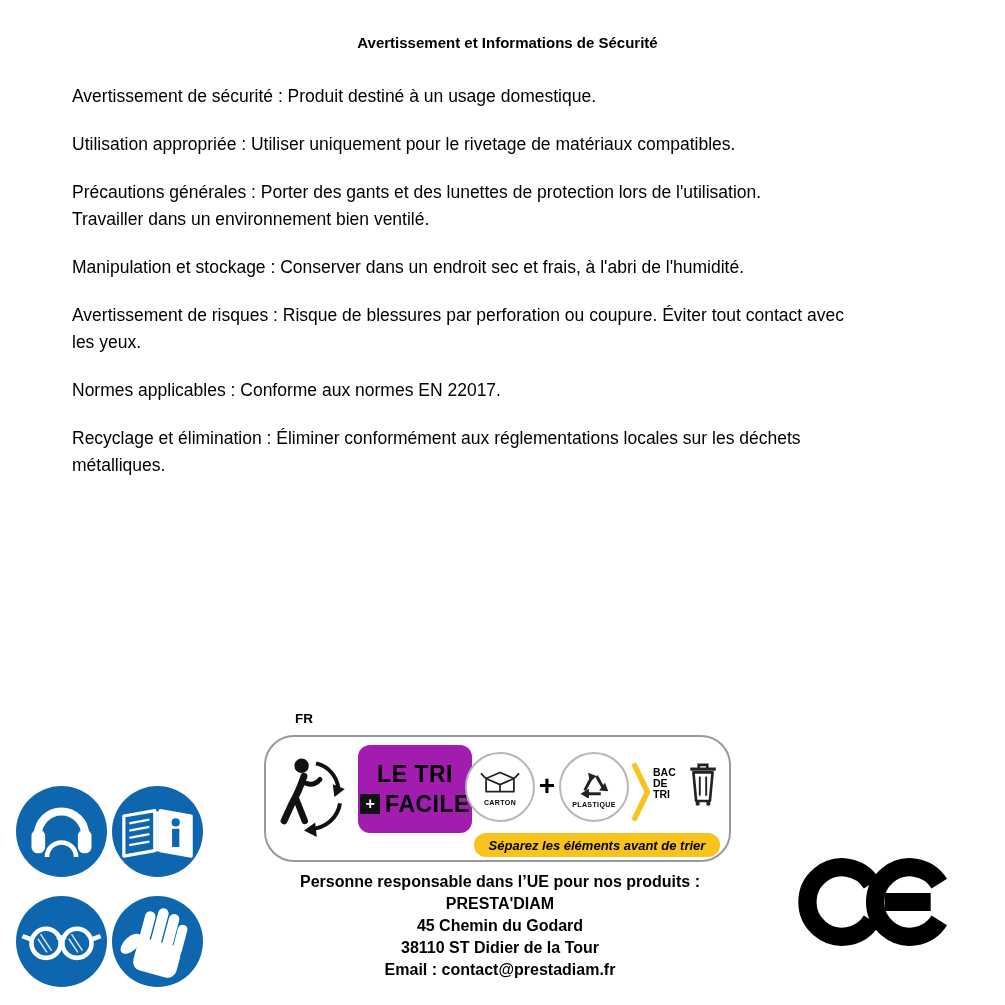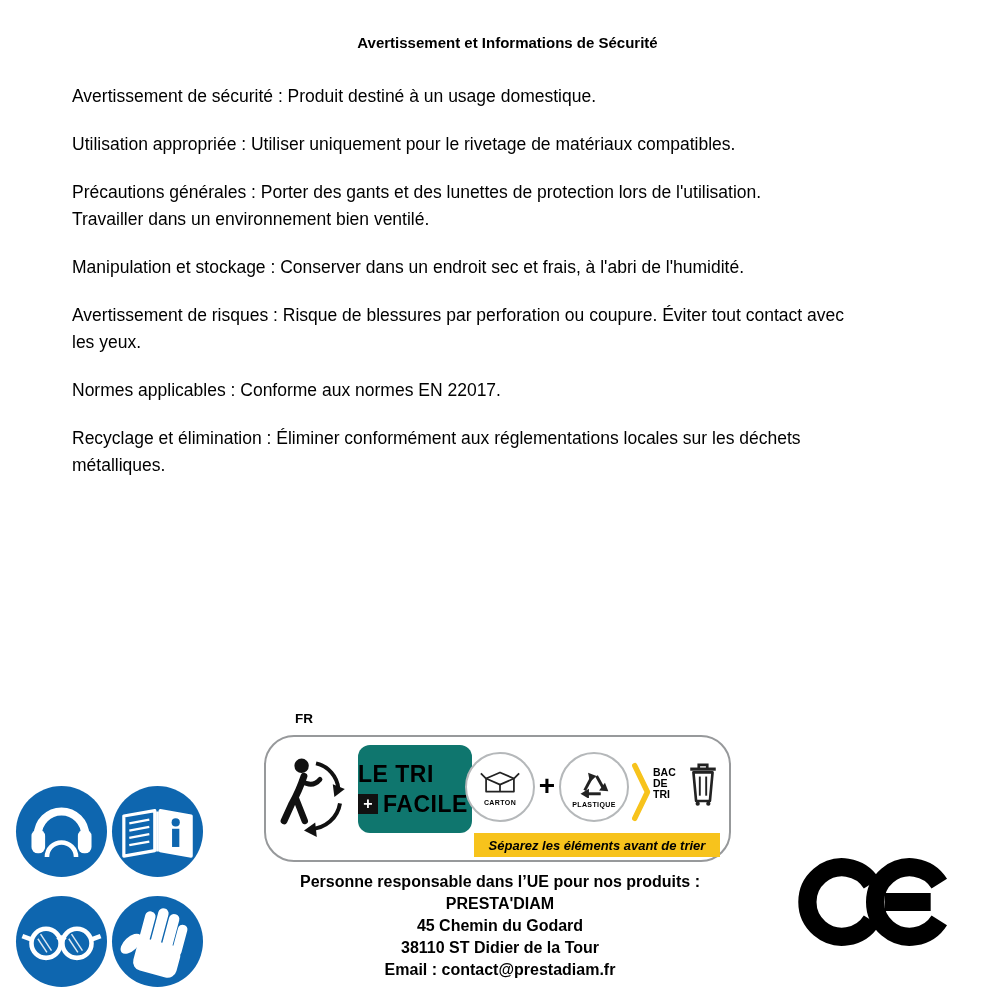--- a/index.html
+++ b/index.html
@@ -43,22 +43,22 @@
     font-size: 13.5px; font-weight: 700; margin-left: 26px;
   }
   .sort-badge {
     position: absolute; left: 264px; top: 735px;
     width: 467px; height: 127px;
     border: 2px solid #97999b; border-radius: 30px; background: #fff;
   }
   .triman { position: absolute; left: 14px; top: 12px; width: 76px; height: 100px; }
   .tri-logo {
     position: absolute; left: 92px; top: 8px; width: 114px; height: 88px;
-    background: #0f766e; border-radius: 12px;
-    display: flex; flex-direction: column; justify-content: center; gap: 3px;
+    background: #a21caf; border-radius: 12px;
+    display: flex; flex-direction: column; align-items: center; justify-content: center; gap: 3px;
   }
   .tri-l1 { font-size: 23px; font-weight: 800; letter-spacing: 0.5px; }
   .tri-l2 { display: flex; align-items: center; gap: 5px; }
   .plus-sq {
     width: 20px; height: 20px; background: #111; color: #fff;
     display: flex; align-items: center; justify-content: center;
     font-size: 16px; font-weight: 700; line-height: 1;
   }
   .tri-l2 .facile { font-size: 23px; font-weight: 800; letter-spacing: 0.5px; }
   .mat-circle {
@@ -75,21 +75,21 @@
     font-size: 28px; font-weight: 700; text-align: center;
   }
   .chevron { position: absolute; left: 366px; top: 24px; width: 20px; height: 62px; }
   .bac-text {
     position: absolute; left: 387px; top: 30px; width: 32px;
     font-size: 10.5px; font-weight: 800; line-height: 11px; text-align: left;
   }
   .bin { position: absolute; left: 420px; top: 23px; width: 34px; height: 48px; }
   .instruction-strip {
     position: absolute; left: 208px; top: 96px; width: 246px; height: 24px;
-    background: #f7c31c; border-radius: 0;
+    background: #f7c31c; border-radius: 12px;
     display: flex; align-items: center; justify-content: center;
     font-size: 13px; font-weight: 700; font-style: italic;
   }
 
   
   .responsible {
     position: absolute; left: 250px; top: 871px; width: 500px;
     text-align: center; font-size: 16px; font-weight: 700; line-height: 22px;
   }
 

